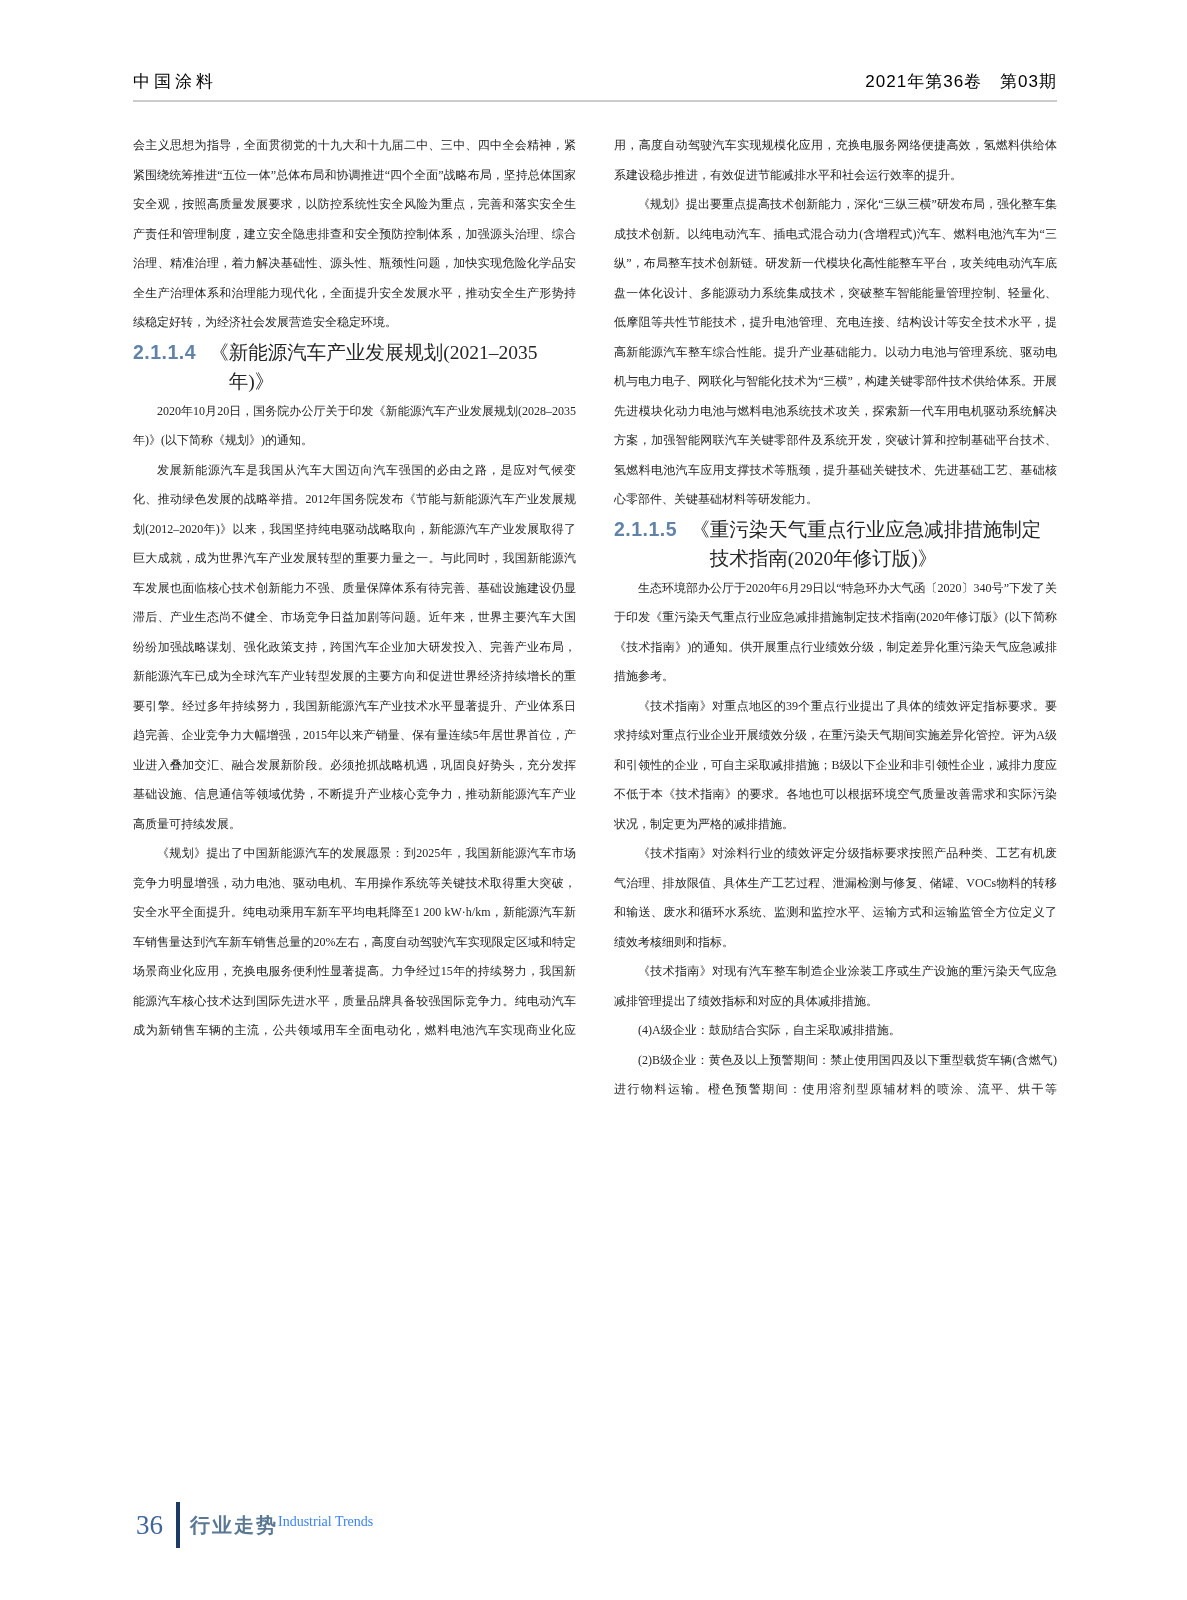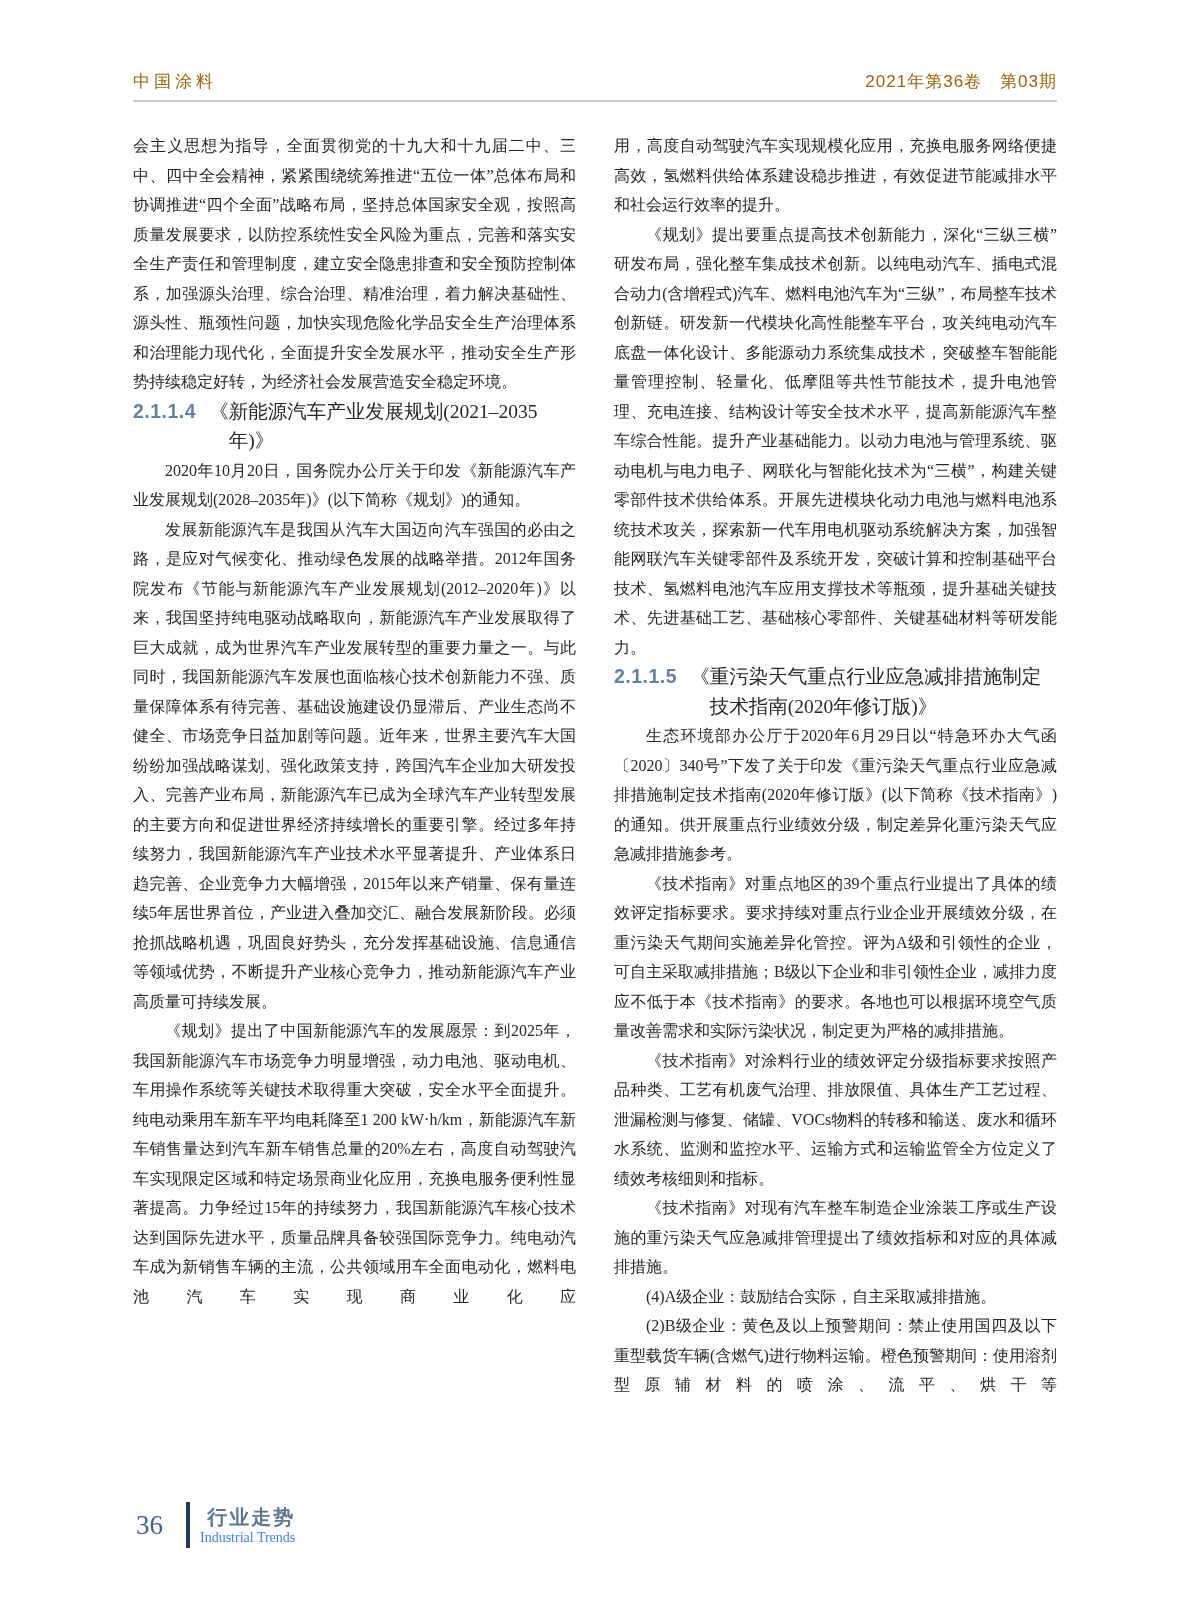--- a/index.html
+++ b/index.html
@@ -15,38 +15,38 @@
   .page-header {
     position: absolute;
     left: 133px; top: 70px;
     width: 924px;
     display: flex;
     justify-content: space-between;
     align-items: flex-end;
     padding-bottom: 7px;
     border-bottom: 2px solid #caccd0;
     font-family: "Liberation Sans", "DejaVu Sans", sans-serif;
-    color: #a16207;
+    color: #000000;
     font-size: 17px;
   }
   .journal-name { letter-spacing: 4px; }
   .issue-info   { letter-spacing: 1px; text-align: center; }
 
   
   .content {
     position: absolute;
     left: 133px; top: 131px;
     width: 924px;
     display: flex;
     gap: 38px;
   }
   .col { width: 443px; }
   .para {
     margin: 0;
-    font-size: 16px;
+    font-size: 12px;
     line-height: 29.5px;
     text-align: justify;
   }
   .indent { text-indent: 2em; }
   .flush-last { text-align-last: justify; }
 
   .heading {
     display: flex;
     font-size: 19.5px;
     line-height: 29.5px;
@@ -69,29 +69,29 @@
   
   .page-footer {
     position: absolute;
     left: 136px; top: 1502px;
     display: flex;
     align-items: center;
   }
   .page-num {
     font-size: 27px;
     color: #41659a;
-    margin-right: 23px;
+    margin-right: 13px;
   }
   .footer-bar {
     display: inline-block;
     width: 4px; height: 46px;
     background: #1d3a66;
     margin-right: 10px;
   }
-  .footer-sec { display: flex; flex-direction: column; justify-content: center; text-align: right; }
+  .footer-sec { display: flex; flex-direction: row; justify-content: center; }
   .sec-cn {
     font-family: "Liberation Sans", "DejaVu Sans", sans-serif;
     font-weight: bold;
     font-size: 20px;
     color: #5a7894;
     letter-spacing: 2px;
     line-height: 24px;
   }
   .sec-en {
     font-size: 14px;

